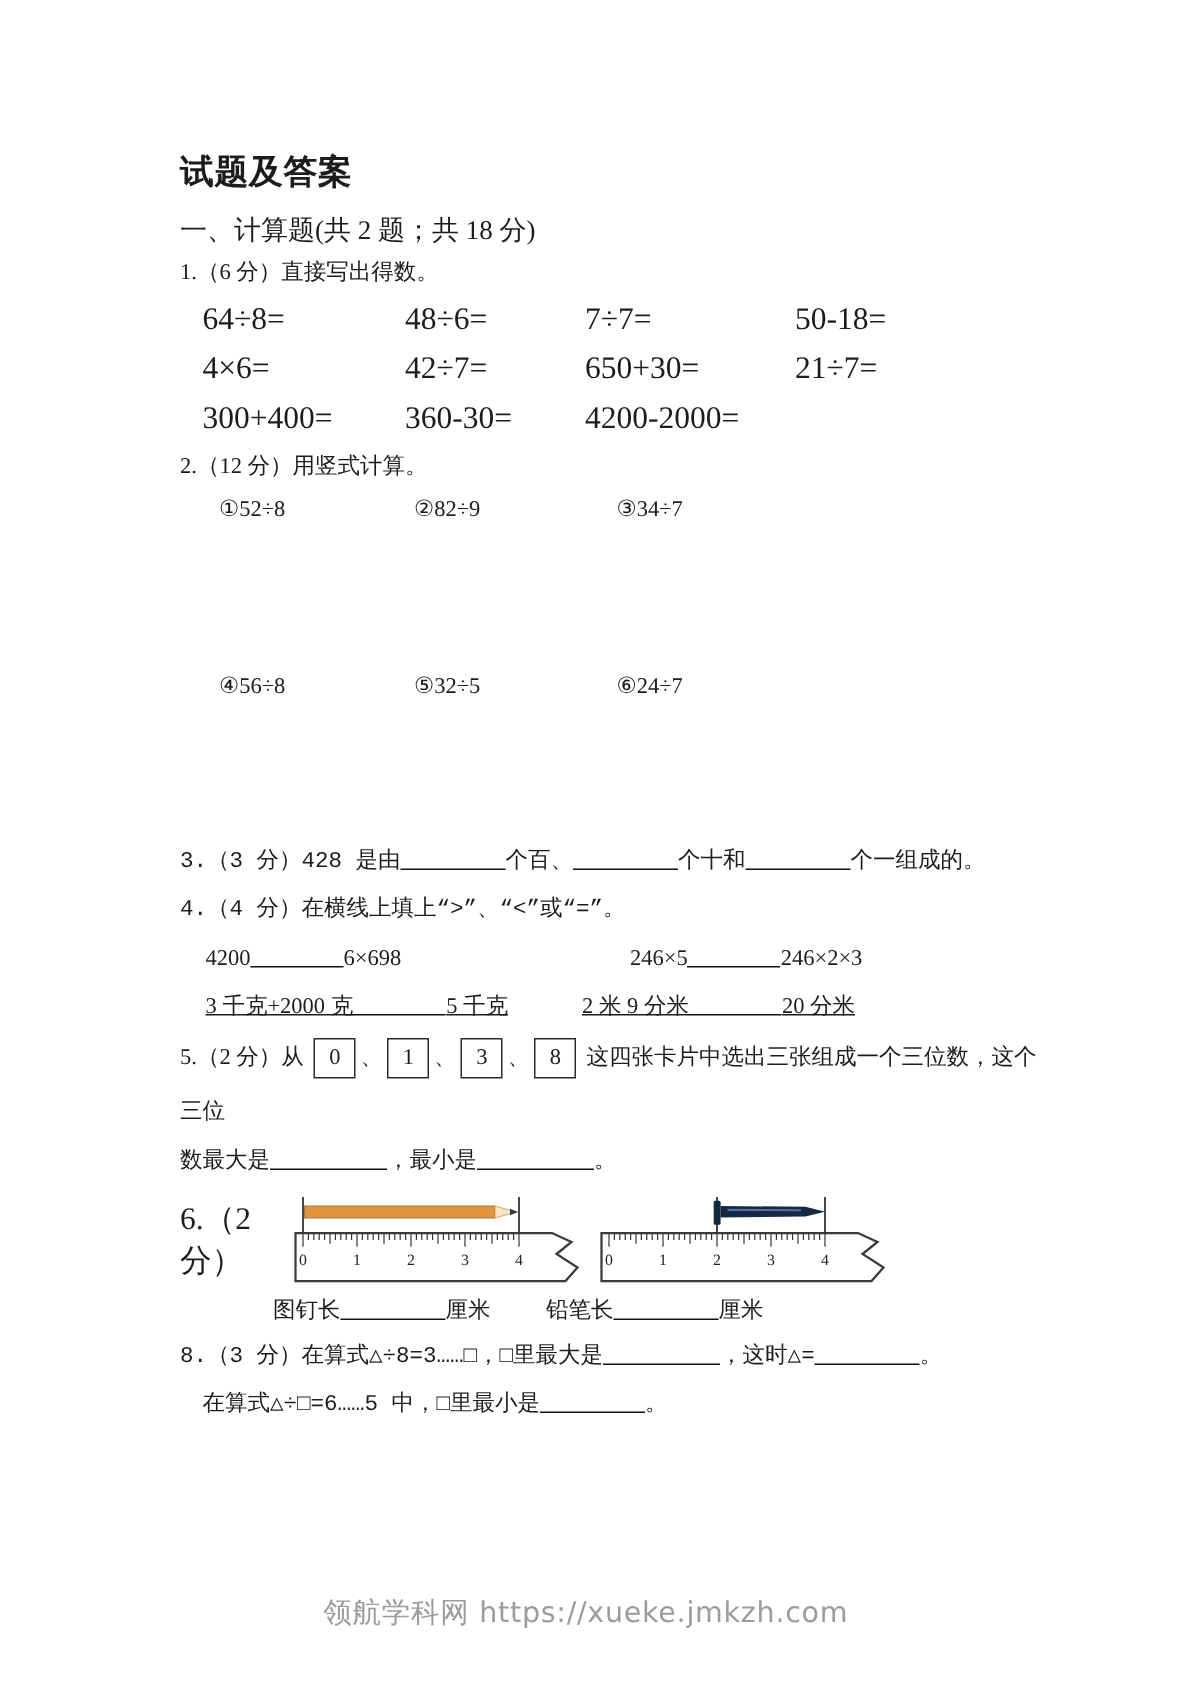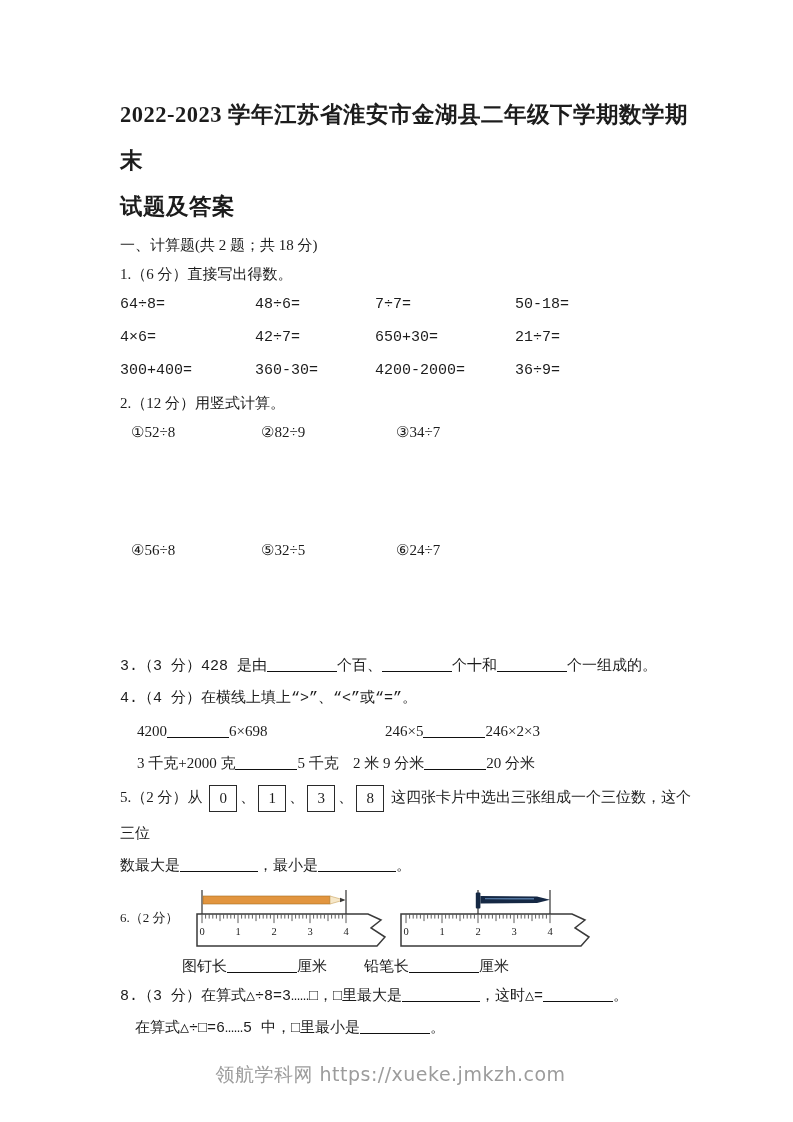--- a/index.html
+++ b/index.html
@@ -3,71 +3,69 @@
 <meta charset="utf-8">
 <style>
   html,body{margin:0;padding:0;}
   body{
     width:793px;height:1122px;background:#ffffff;position:relative;overflow:hidden;
     font-family:"Liberation Serif","DejaVu Serif",serif;color:#1c1c1c;
   }
   .page{padding:92px 100px 0 120px;}
   .title{font-size:22.5px;font-weight:700;letter-spacing:0.5px;}
   .title div{line-height:46px;}
-  .sec-heading{font-size:15px;line-height:30px;}
+  .sec-heading{font-size:18px;line-height:30px;}
   .q-label{font-size:15px;line-height:28px;}
   .q-line{font-size:15px;line-height:32px;font-family:Liberation Mono, monospace;}
-  .q1-grid{display:grid;grid-template-columns:135px 120px 140px 1fr;font-size:15px;line-height:33px;font-family:Liberation Mono, monospace;}
-  .q2-row{margin-left:11px;display:grid;grid-template-columns:130px 135px 1fr;font-size:15px;line-height:30px;}
+  .q1-grid{margin-left:15px;display:grid;grid-template-columns:135px 120px 140px 1fr;font-size:21px;line-height:33px;}
+  .q2-row{margin-left:26px;display:grid;grid-template-columns:130px 135px 1fr;font-size:15px;line-height:30px;}
   .ws1{height:88px;}
   .ws2{height:86px;}
-  .q4-row{font-size:15px;line-height:32px;display:grid;margin-left:17px;}
+  .q4-row{font-size:15px;line-height:32px;display:grid;margin-left:17px;gap:35px;}
   .q4-r1{grid-template-columns:248px 1fr;}
-  .q4-r2{grid-template-columns:216px 1fr;}
+  .q4-r2{grid-template-columns:216px 1fr;text-decoration:underline;}
   .blank{display:inline-block;width:70px;height:14px;border-bottom:1.2px solid #111;vertical-align:-2px;}
   .blank.sm{width:62px;}
   .blank.lg{width:78px;}
   .card{display:inline-block;width:26px;height:25px;border:1.6px solid #2a2a2a;line-height:25px;
         text-align:center;margin:0 3px;vertical-align:middle;font-size:15px;background:#fff;}
   .q5-l1{font-size:15px;line-height:36px;}
   .q6-block{display:flex;align-items:center;margin-top:2px;height:66px;}
-  .q6-label{width:74px;flex:0 0 74px;font-size:13px;}
+  .q6-label{width:74px;flex:0 0 74px;font-size:21px;}
   .ruler{flex:0 0 auto;margin-right:4px;}
   .q6-captions{display:flex;margin-left:62px;font-size:15px;line-height:30px;column-gap:37px;}
   .footer{position:absolute;left:0;right:12px;top:1062px;text-align:center;
           font-family:"DejaVu Sans","Liberation Sans",sans-serif;
           font-size:19px;color:#9c9c9c;letter-spacing:0.5px;}
 </style>
 </head>
 <body>
 
 <div class="page">
 
   <div class="title">
-    <div>2022-2023 学年江苏省淮安市金湖县二年级下学期数学期末</div>
     <div>试题及答案</div>
   </div>
 
   <div class="sec-heading">一、计算题(共 2 题；共 18 分)</div>
 
   <div class="q-label">1.（6 分）直接写出得数。</div>
 
   <div class="q1-grid">
     <span>64÷8=</span>
     <span>48÷6=</span>
     <span>7÷7=</span>
     <span>50-18=</span>
     <span>4×6=</span>
     <span>42÷7=</span>
     <span>650+30=</span>
     <span>21÷7=</span>
     <span>300+400=</span>
     <span>360-30=</span>
     <span>4200-2000=</span>
-    <span>36÷9=</span>
   </div>
 
   <div class="q-label" style="margin-top:2px">2.（12 分）用竖式计算。</div>
 
   <div class="q2-row">
     <span>①52÷8</span>
     <span>②82÷9</span>
     <span>③34÷7</span>
   </div>
 

